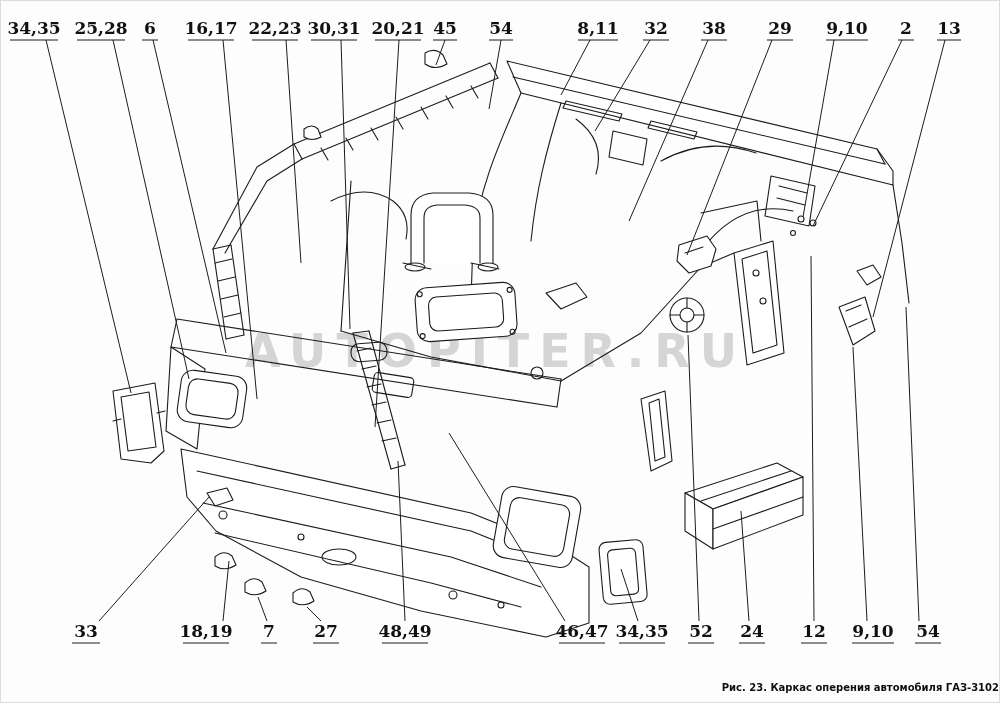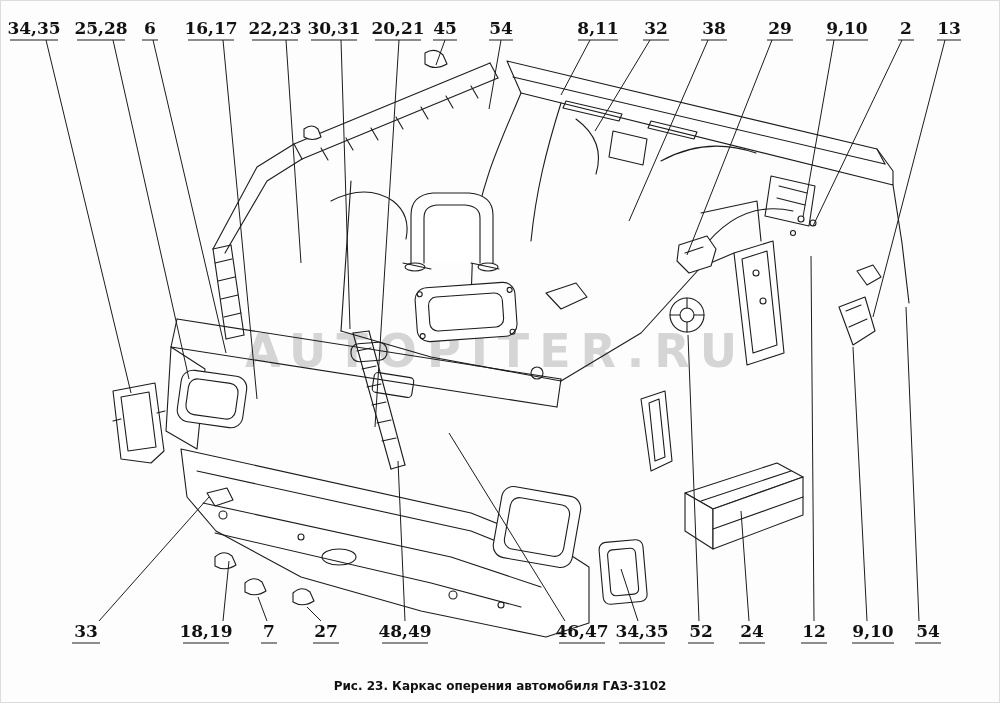--- a/index.html
+++ b/index.html
@@ -14,23 +14,23 @@
     font-family:"DejaVu Serif", serif;
     font-weight:bold; font-size:17px; fill:#111111;
   }
   text.watermark {
     font-family:"DejaVu Sans", sans-serif;
     font-weight:bold; font-size:46px; letter-spacing:10px;
     fill:#bdbdbd; opacity:0.62;
   }
   .caption {
     position:absolute; left:0; right:0; bottom:9px;
-    text-align:center; color:#101010;
+    text-align:right; color:#101010;
     font-family:"DejaVu Sans", sans-serif;
-    font-weight:bold; font-size:12px;
+    font-weight:bold; font-size:10px;
   }
 </style>
 </head>
 <body>
 
 <div class="page">
   <svg width="1000" height="703" viewBox="0 0 1000 703">
 
     <text class="watermark" x="495" y="366" text-anchor="middle">AUTOPITER.RU</text>
 

